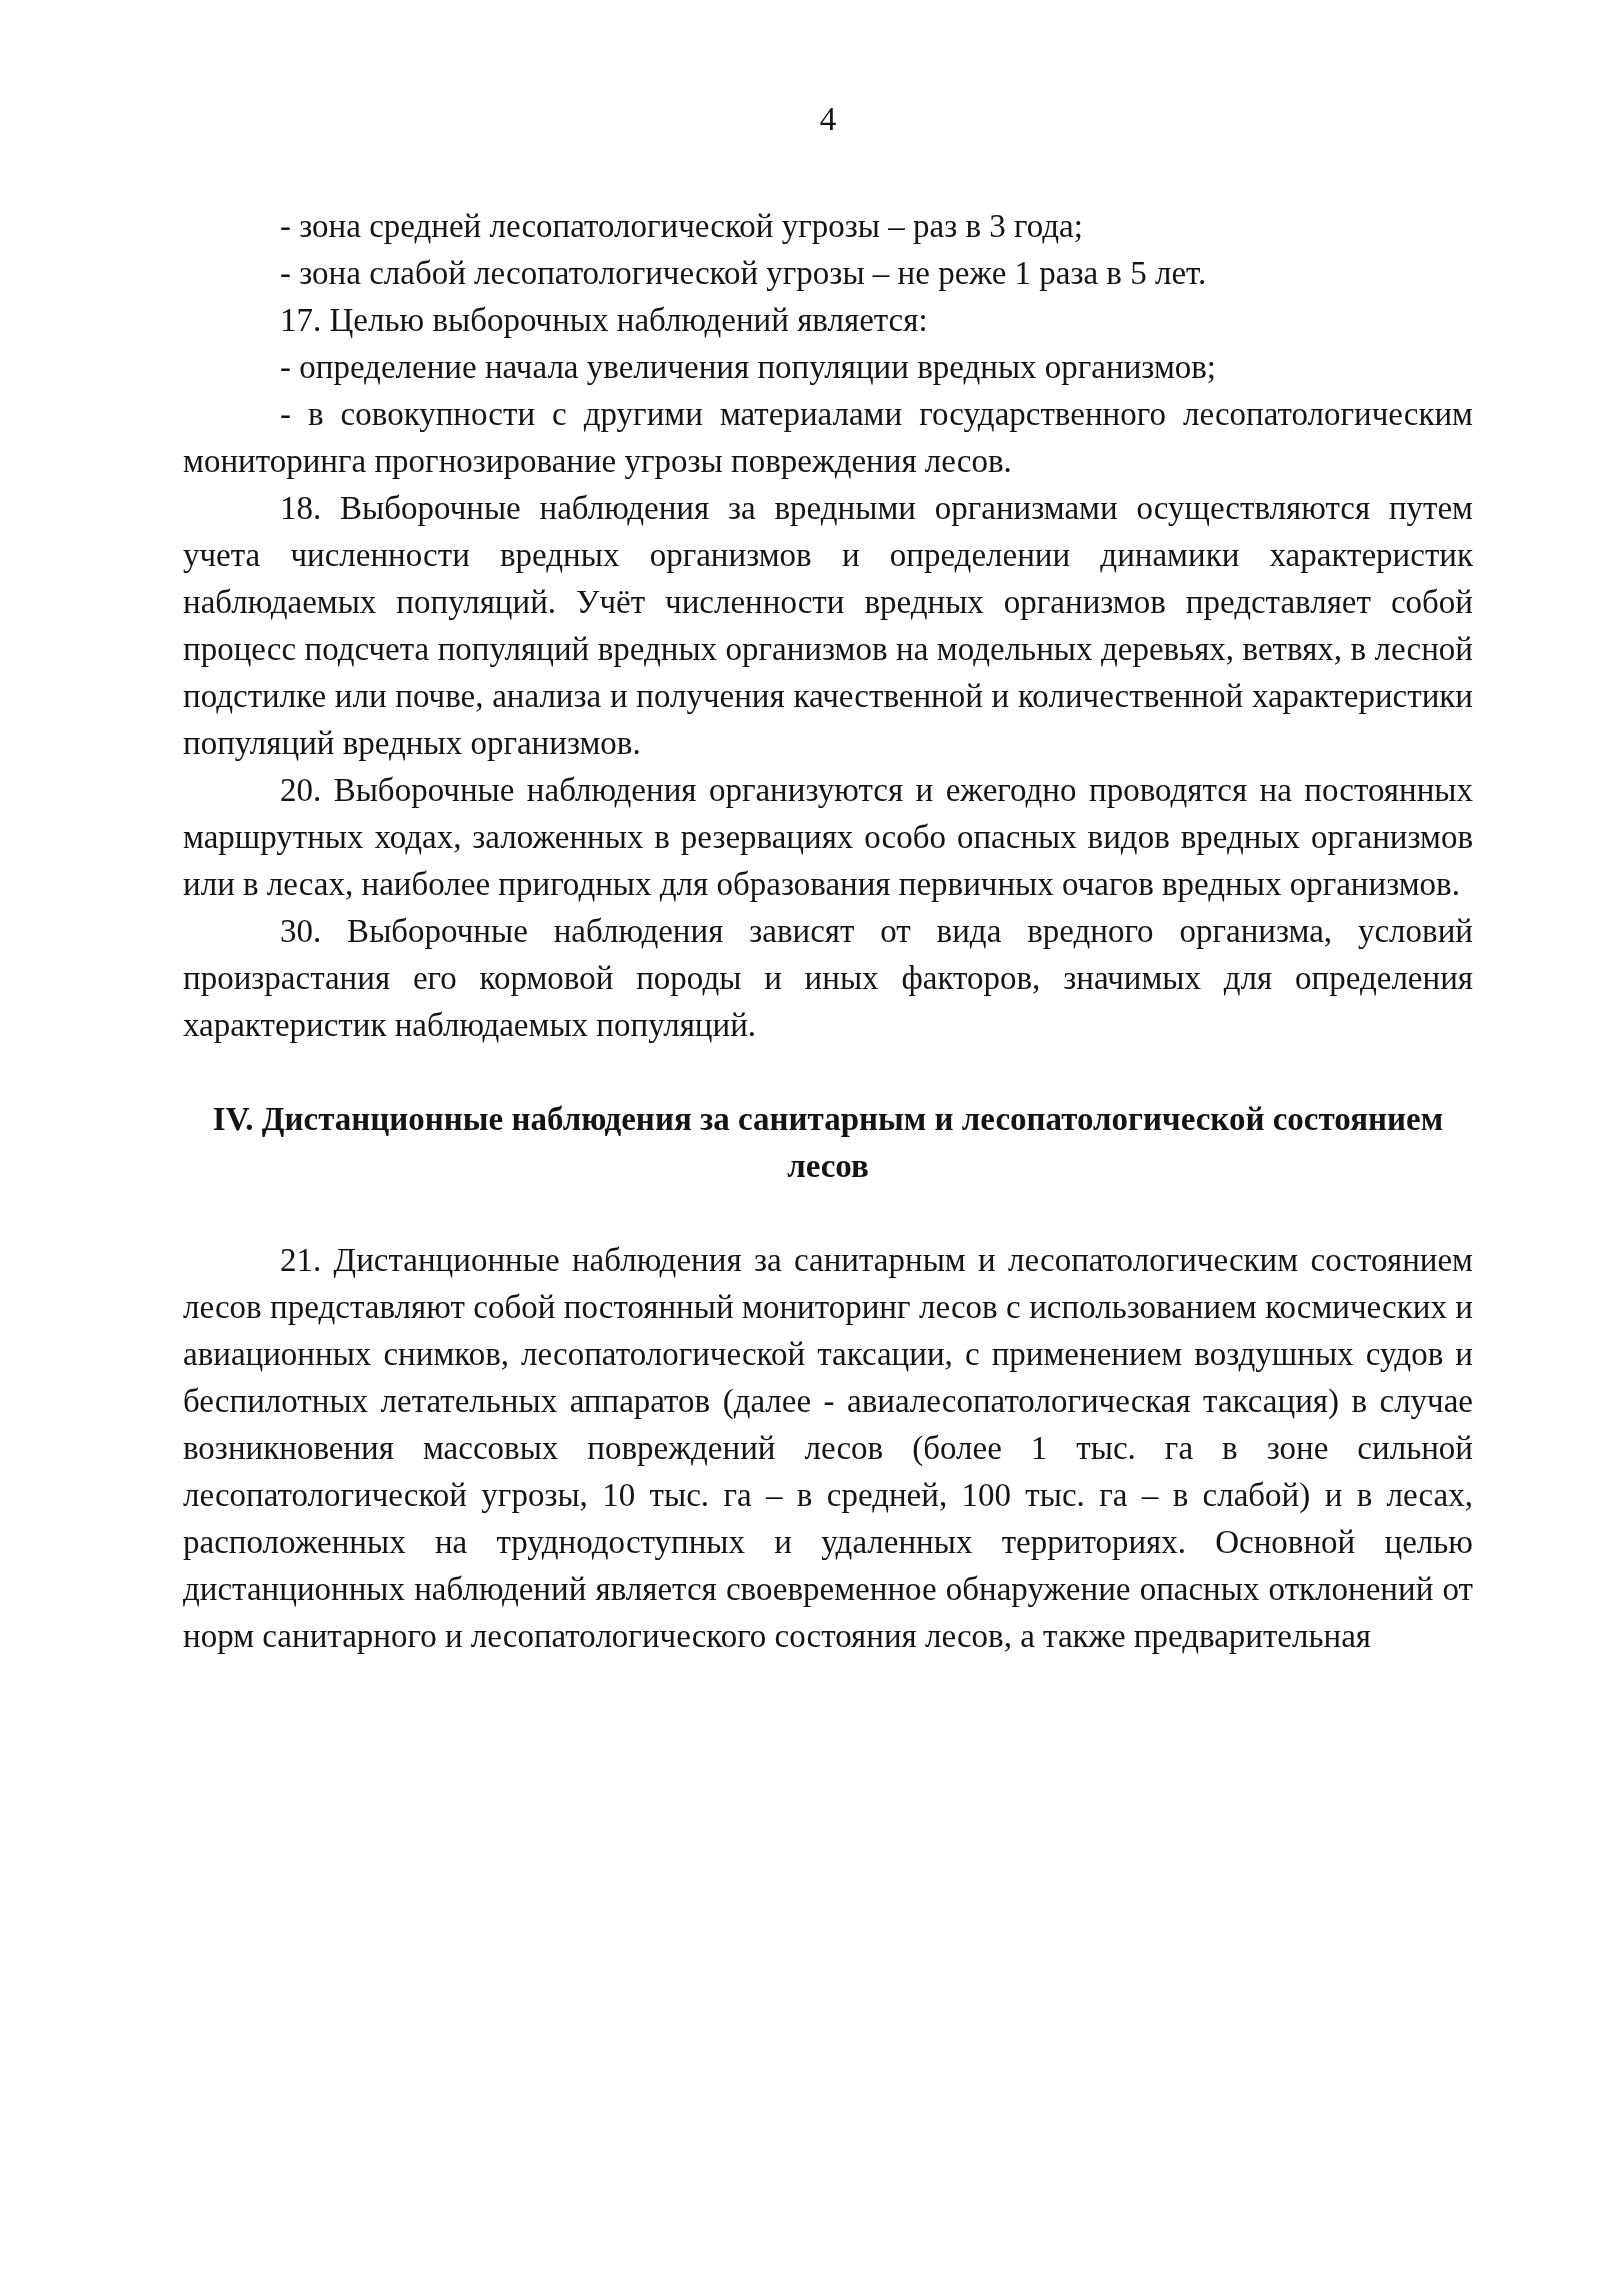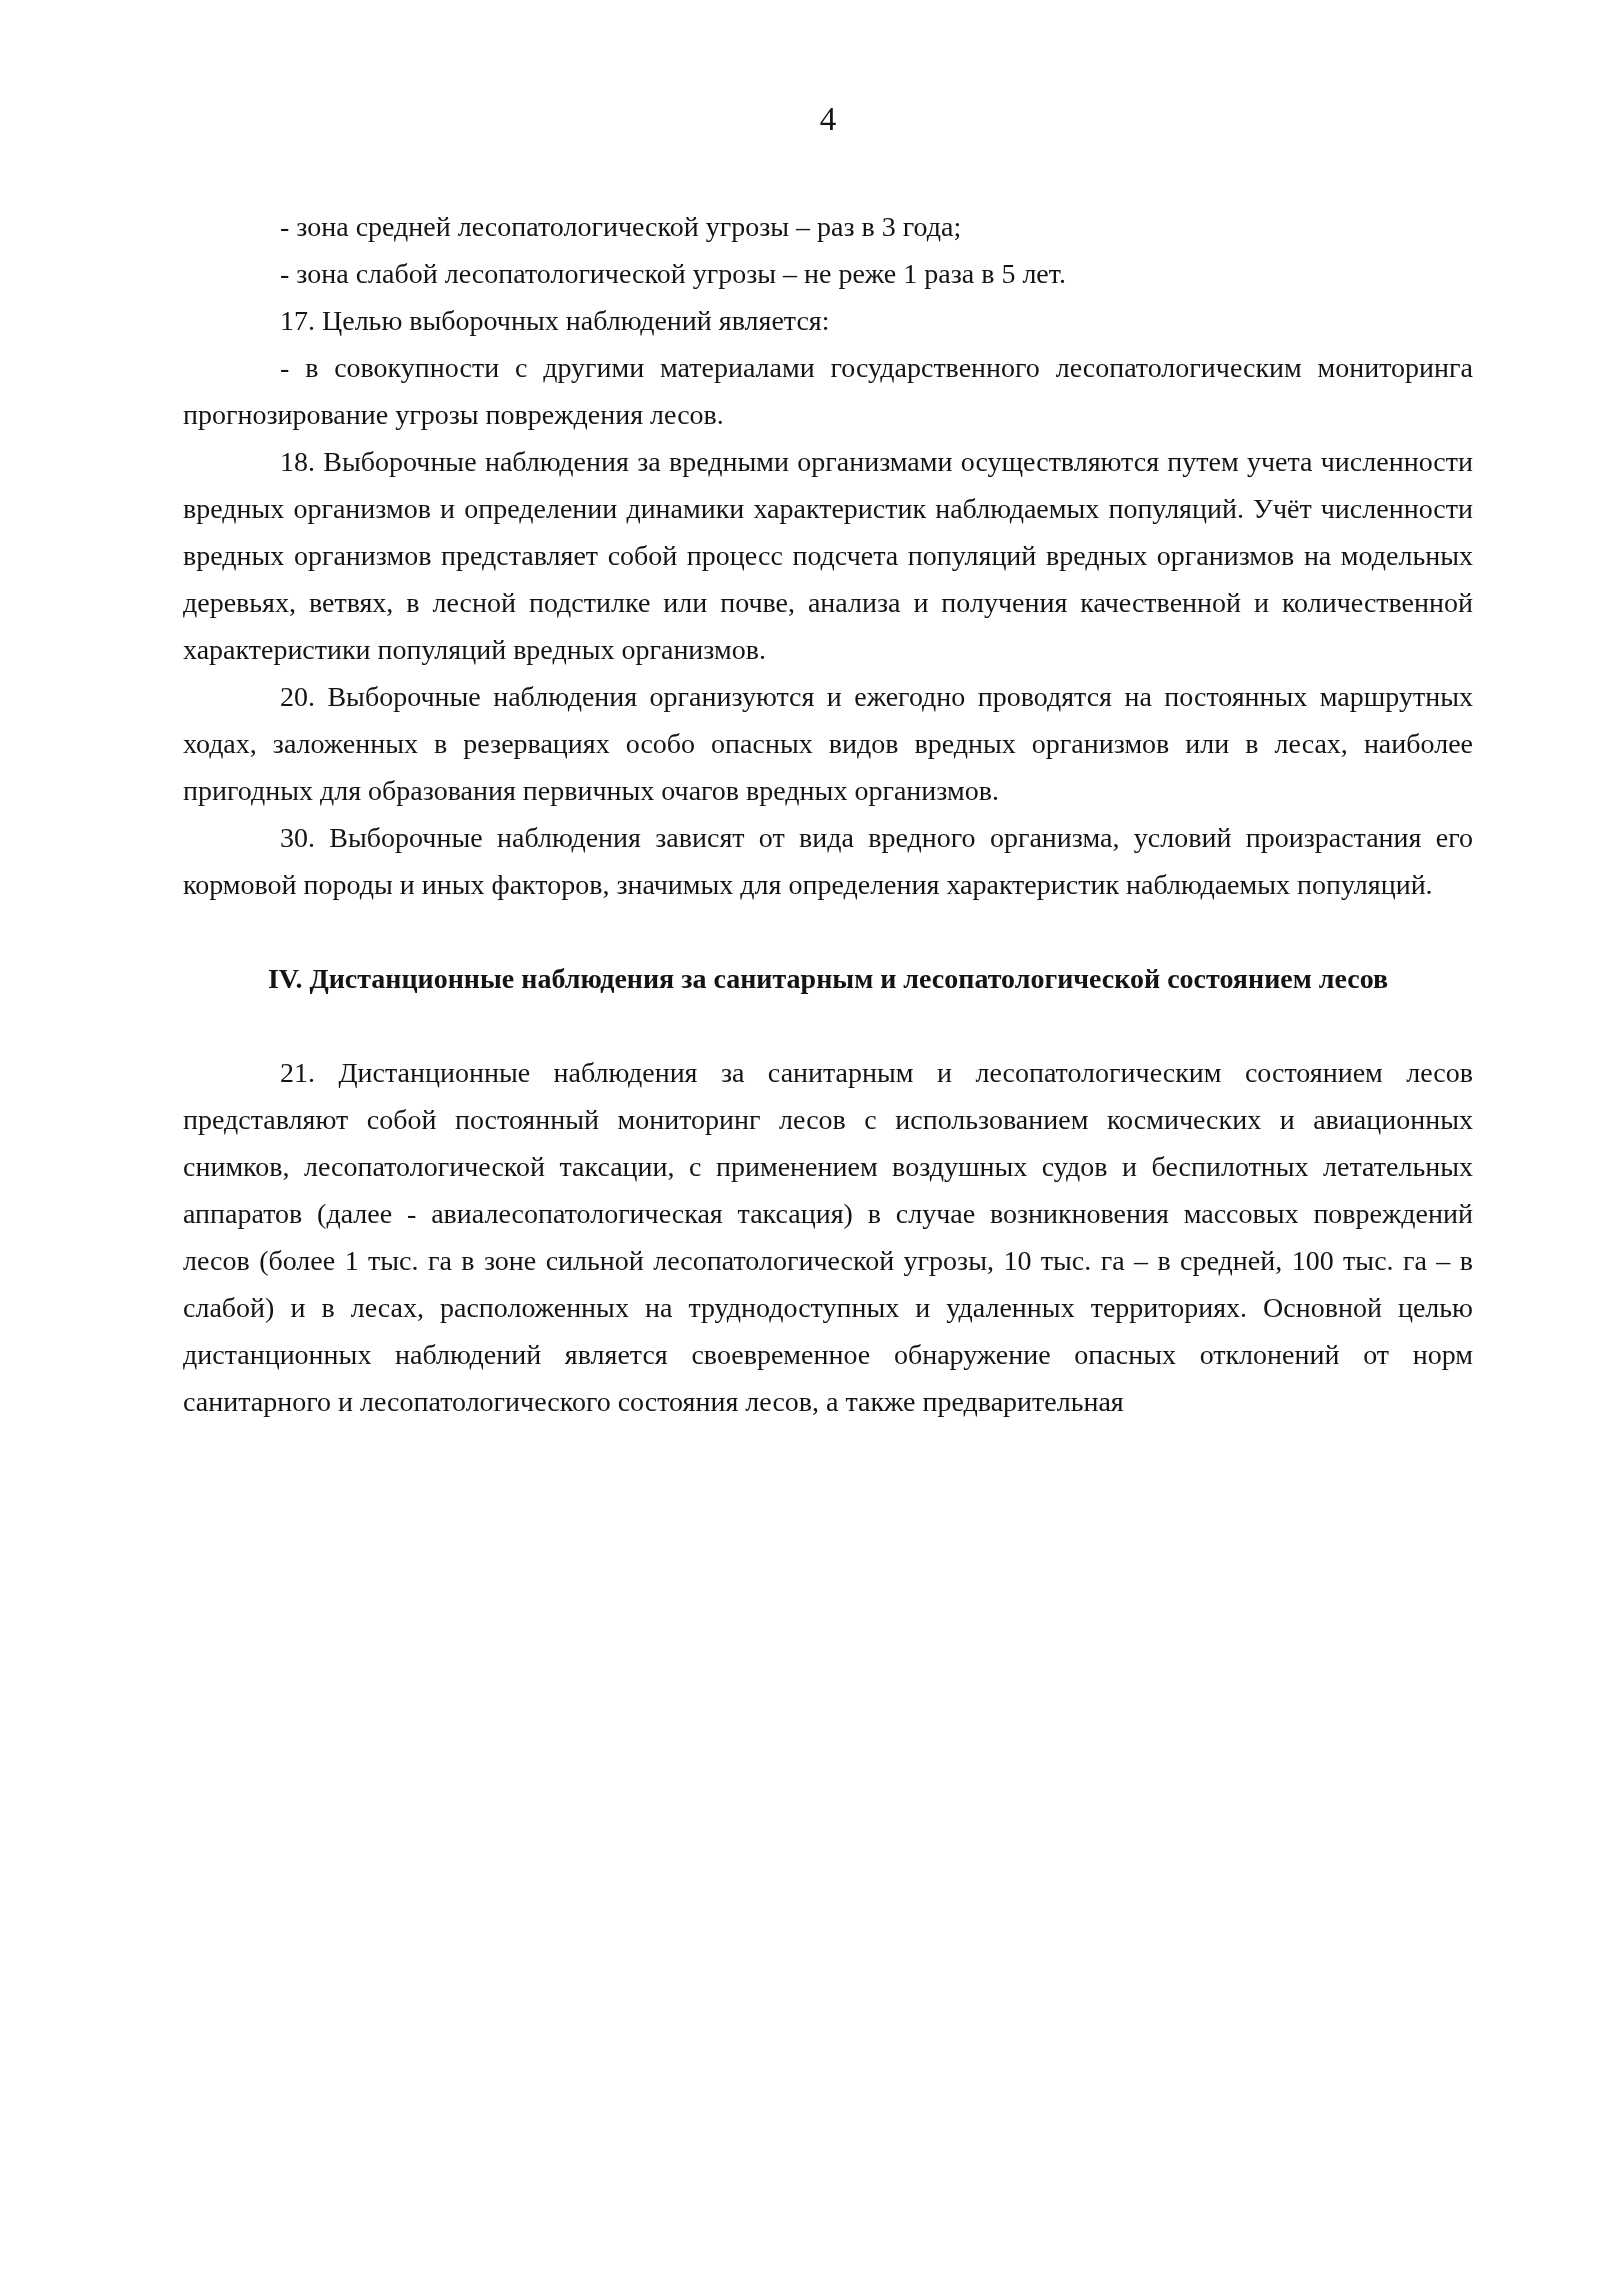--- a/index.html
+++ b/index.html
@@ -19,21 +19,21 @@
     padding: 98px 151px 0 183px;
     overflow: hidden;
   }
   .page-number {
     text-align: center;
     font-size: 33px;
     line-height: 42px;
     margin: 0 0 63px 0;
   }
   .block {
-    font-size: 28px;
+    font-size: 33px;
     line-height: 47px;
     margin: 0;
     font-weight: normal;
   }
   .para {
     text-align: justify;
     text-align-last: left;
     text-indent: 97px;
   }
   .list {
@@ -49,20 +49,21 @@
 </style>
 </head>
 <body>
 
 <div class="page">
   <div class="page-number">4</div>
   <div>
       <p class="block list">- зона средней лесопатологической угрозы – раз в 3 года;</p>
       <p class="block list">- зона слабой лесопатологической угрозы – не реже 1 раза в 5 лет.</p>
       <p class="block para">17. Целью выборочных наблюдений является:</p>
+      <p class="block para">- определение начала увеличения популяции вредных организмов;</p>
       <p class="block para">- в совокупности с другими материалами государственного лесопатологическим мониторинга прогнозирование угрозы повреждения лесов.</p>
       <p class="block para">18. Выборочные наблюдения за вредными организмами осуществляются путем учета численности вредных организмов и определении динамики характеристик наблюдаемых популяций. Учёт численности вредных организмов представляет собой процесс подсчета популяций вредных организмов на модельных деревьях, ветвях, в лесной подстилке или почве, анализа и получения качественной и количественной характеристики популяций вредных организмов.</p>
       <p class="block para">20. Выборочные наблюдения организуются и ежегодно проводятся на постоянных маршрутных ходах, заложенных в резервациях особо опасных видов вредных организмов или в лесах, наиболее пригодных для образования первичных очагов вредных организмов.</p>
       <p class="block para">30. Выборочные наблюдения зависят от вида вредного организма, условий произрастания его кормовой породы и иных факторов, значимых для определения характеристик наблюдаемых популяций.</p>
       <h2 class="block heading">IV. Дистанционные наблюдения за санитарным и лесопатологической состоянием лесов</h2>
       <p class="block para">21. Дистанционные наблюдения за санитарным и лесопатологическим состоянием лесов представляют собой постоянный мониторинг лесов с использованием космических и авиационных снимков, лесопатологической таксации, с применением воздушных судов и беспилотных летательных аппаратов (далее - авиалесопатологическая таксация) в случае возникновения массовых повреждений лесов (более 1 тыс. га в зоне сильной лесопатологической угрозы, 10 тыс. га – в средней, 100 тыс. га – в слабой) и в лесах, расположенных на труднодоступных и удаленных территориях. Основной целью дистанционных наблюдений является своевременное обнаружение опасных отклонений от норм санитарного и лесопатологического состояния лесов, а также предварительная</p>
     </div>
 </div>
 
 

